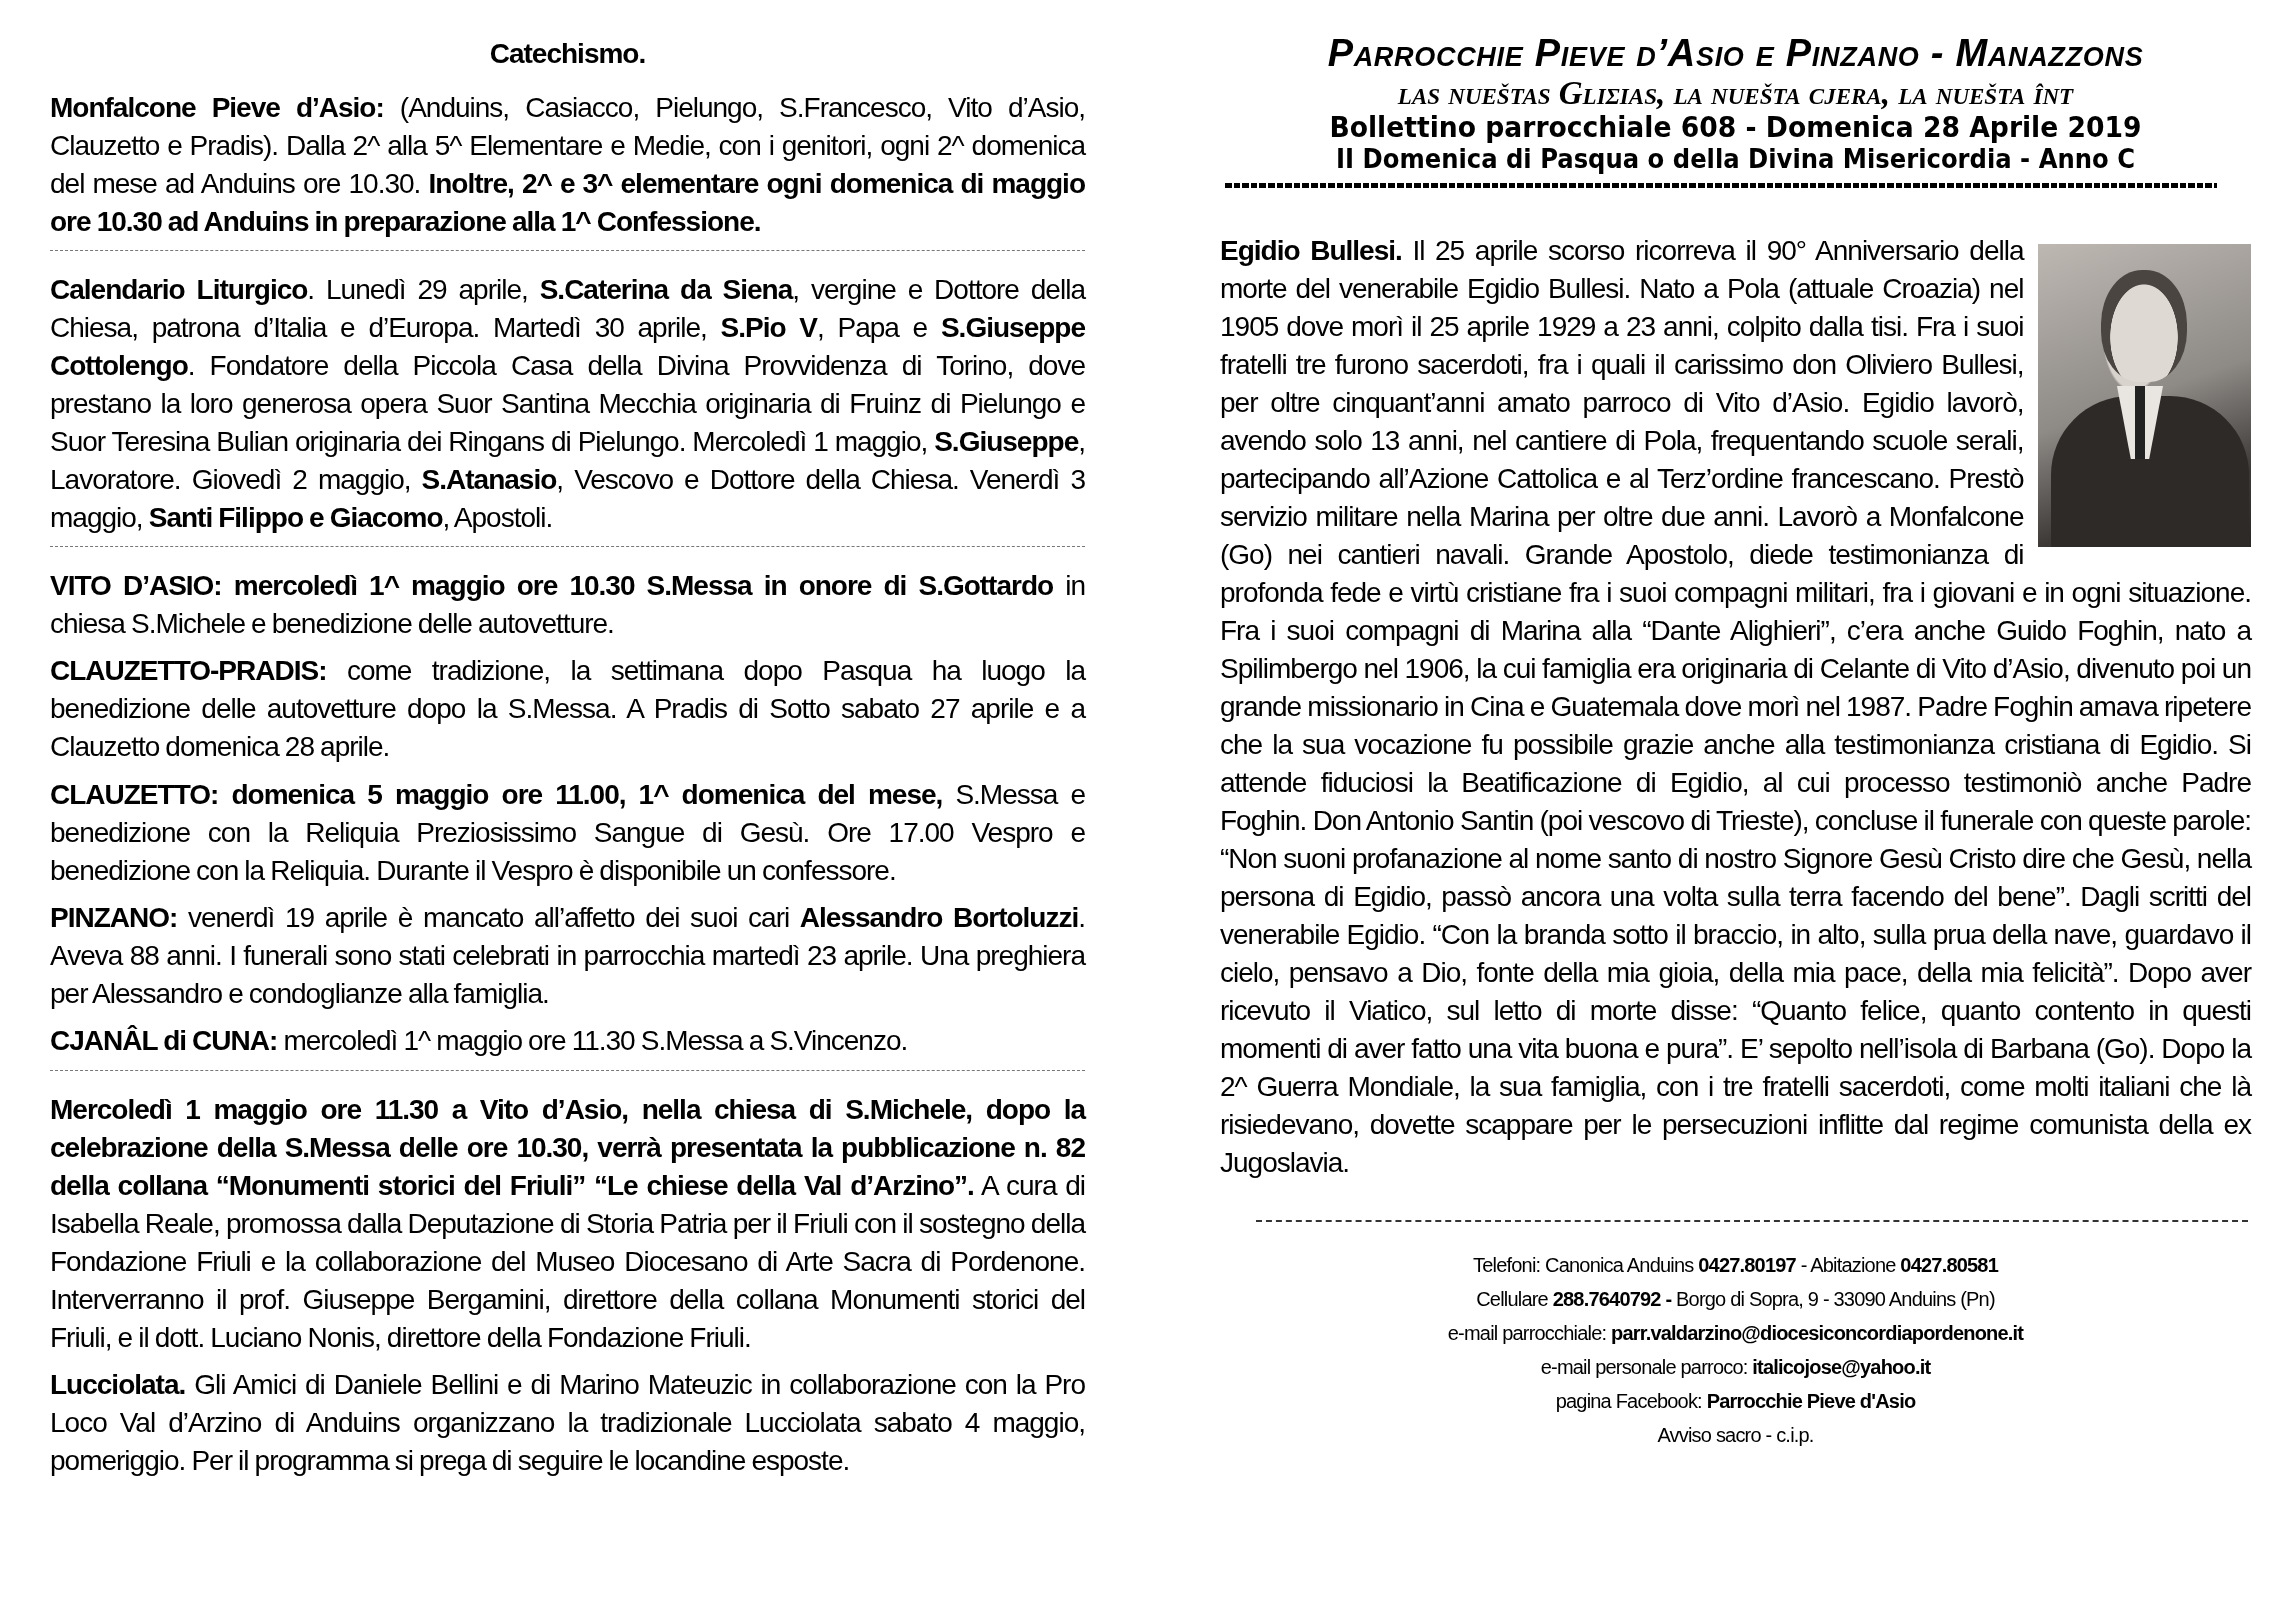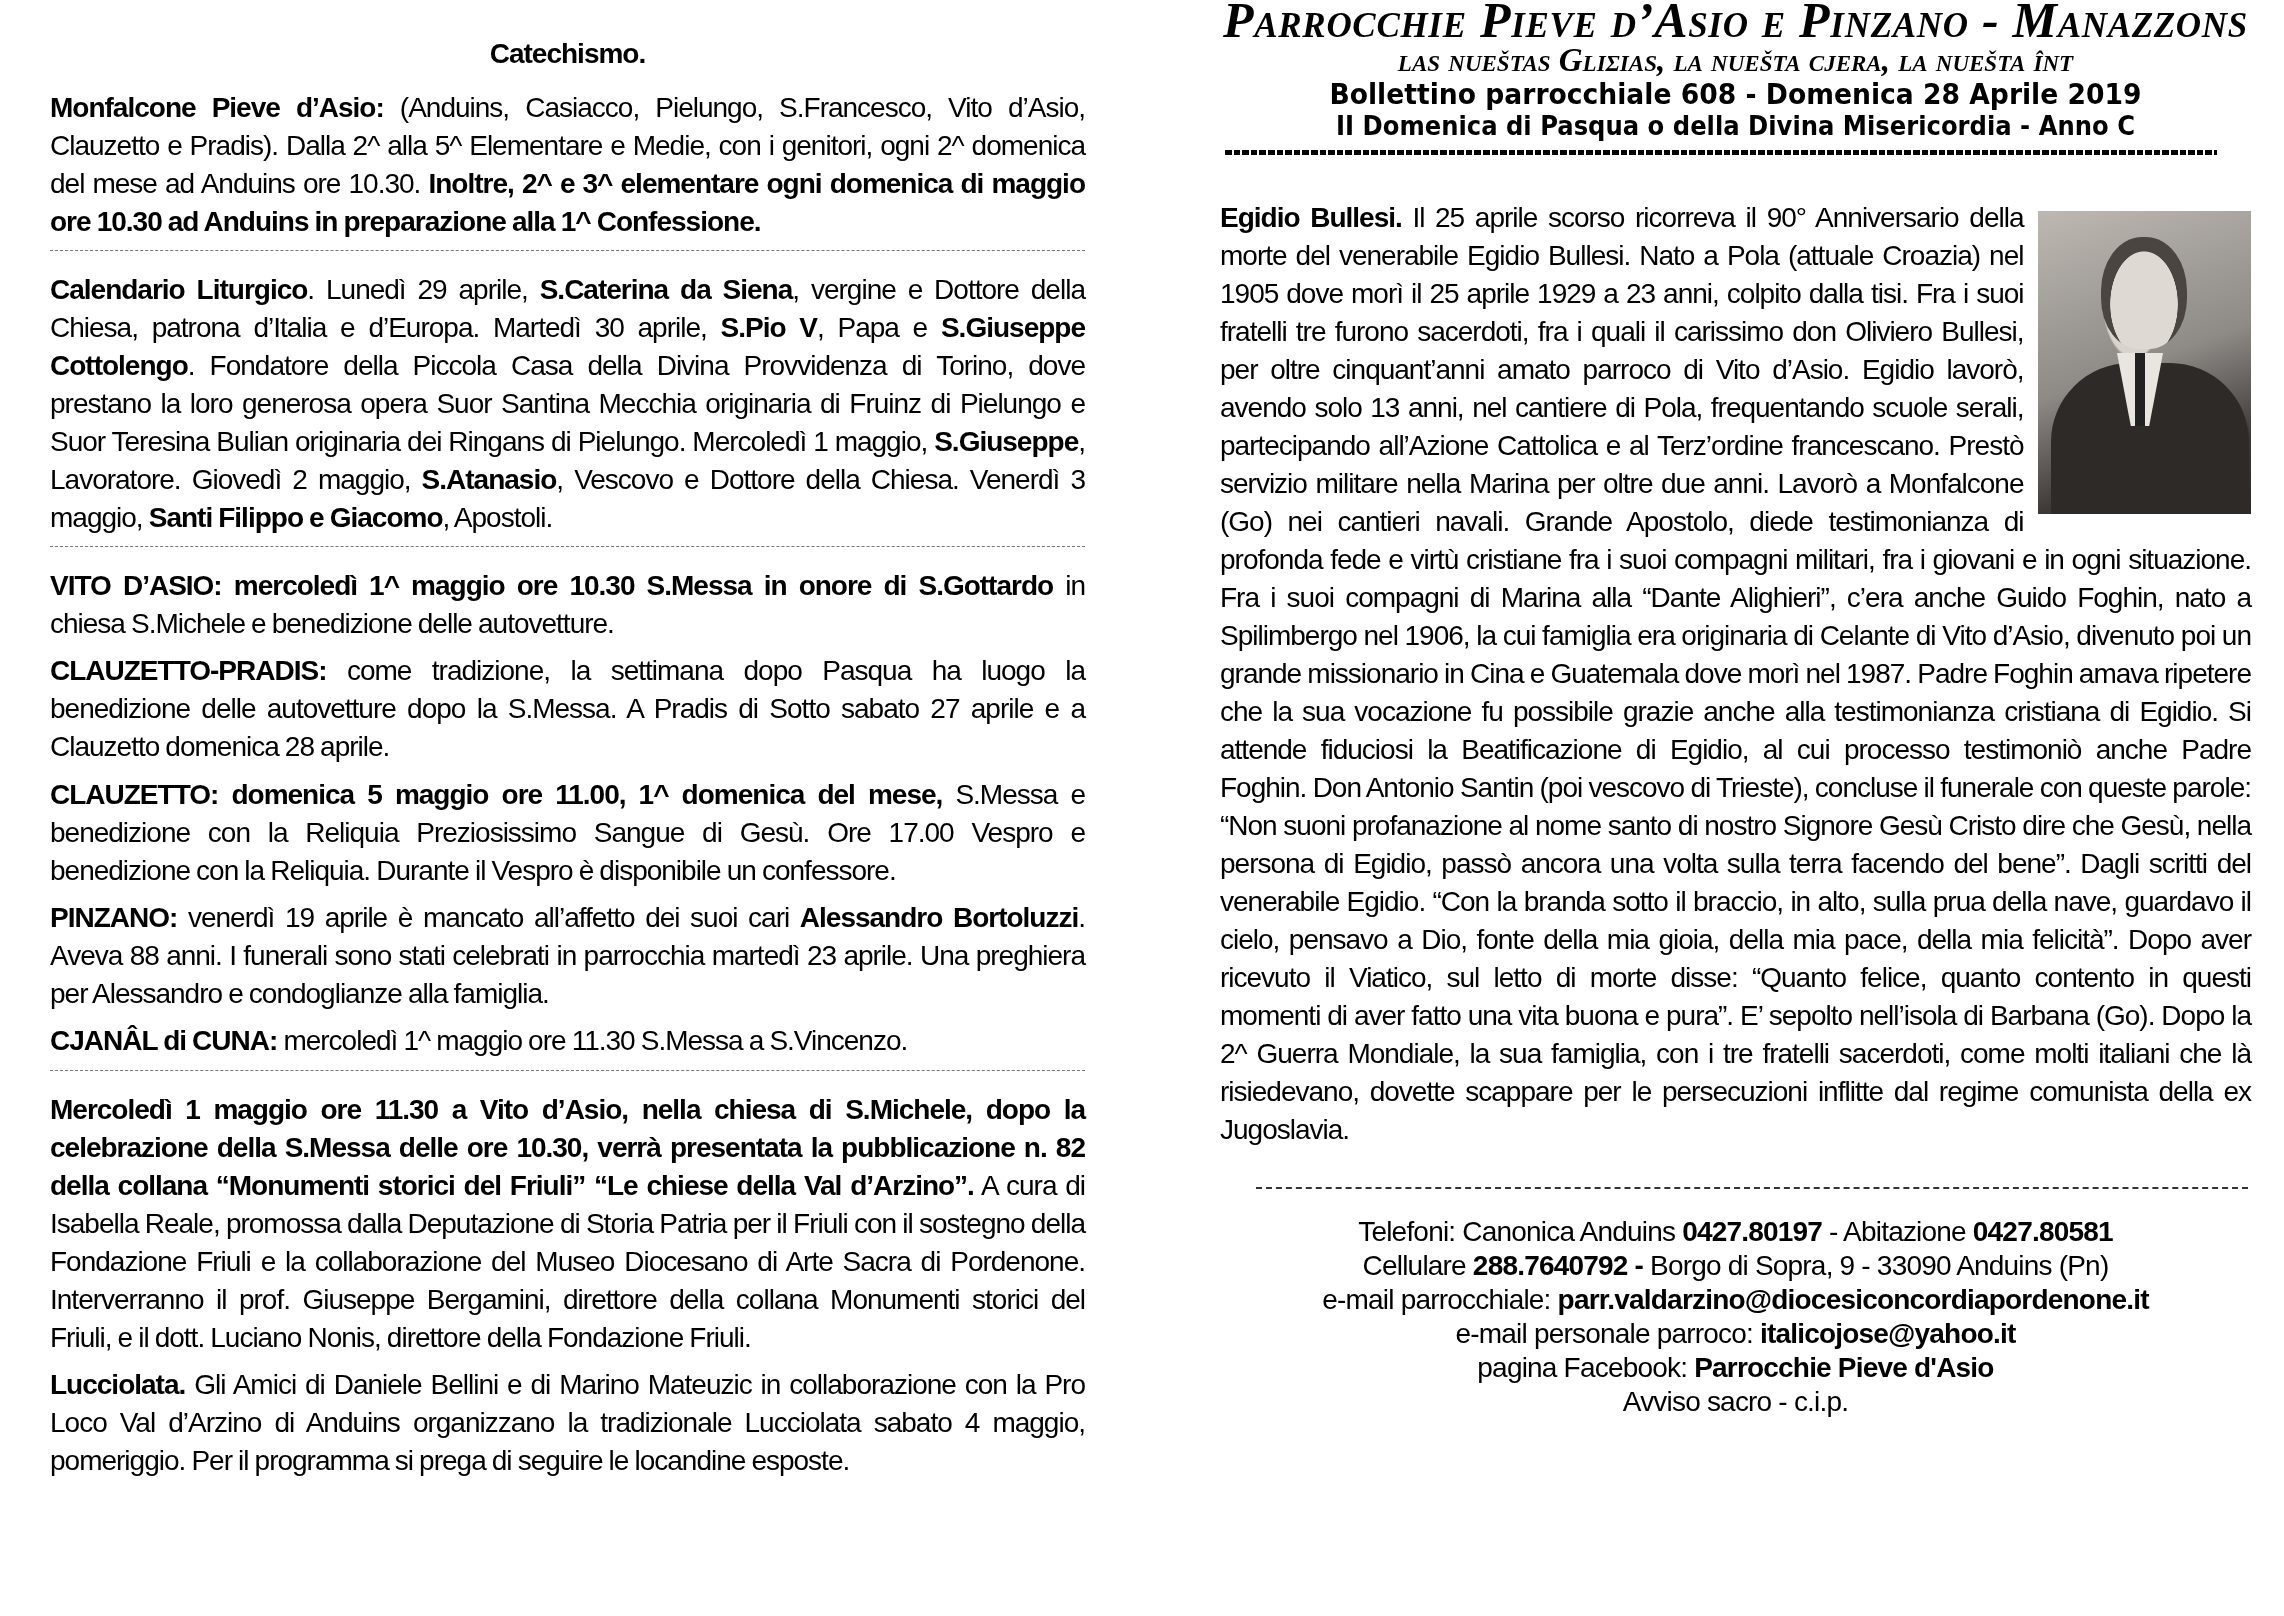--- a/index.html
+++ b/index.html
@@ -8,32 +8,32 @@
   .col { position: absolute; font-family: "Liberation Sans", sans-serif; }
   .left { left: 50px; top: 18.5px; width: 1035px; }
   .right { left: 1220px; top: 0; width: 1031px; }
   .txt { font-size: 28px; line-height: 38px; text-align: justify; transform-origin: 0 0; letter-spacing: -1px; word-spacing: -0.7px; }
   .txt b { font-weight: bold; }
   .para { margin: 0 0 9.3px 0; }
   .cat-title { text-align: center; font-weight: bold; font-size: 28px; line-height: 38px; letter-spacing: -1px; margin: 16px; }
   .dash { height: 0; border-top: 2px dotted #555; margin: 6.6px 0 20px 0; }
   .dash.thin { border-top: 1.3px dashed #777; }
   .hdr { text-align: center; font-family: "DejaVu Sans", sans-serif; }
-  .hdr-title { font-family: Liberation Serif, serif; font-style: italic; font-weight: bold; font-variant: small-caps; font-size: 50px; line-height: 41px; letter-spacing: 0.7px; white-space: nowrap; }
+  .hdr-title { font-family: Liberation Sans, sans-serif; font-style: italic; font-weight: bold; font-variant: small-caps; font-size: 38px; line-height: 41px; margin-top: 33px; letter-spacing: 0.7px; white-space: nowrap; }
   .hdr-sub { font-family: Liberation Serif, serif; font-style: italic; font-weight: bold; font-variant: small-caps; font-size: 33px; line-height: 38px; white-space: nowrap; }
   .hdr-bull { font-family: "DejaVu Sans", sans-serif; font-weight: bold; font-size: 28px; line-height: 32px; white-space: nowrap; transform: scaleX(0.95); }
   .hdr-dom { font-family: "DejaVu Sans", sans-serif; font-weight: bold; font-size: 26.4px; line-height: 30px; white-space: nowrap; transform: scaleX(0.92); }
   .hdr-sep { margin: 9.3px auto 0 5.3px; width: 992px; height: 4.6px; background: repeating-linear-gradient(90deg, #000 0 6.6px, #fff 6.6px 8.6px); }
   .bio-wrap { margin-top: 44px; }
   .photo { float: right; width: 213px; height: 303px; margin: 12px 0 4px 14.5px; background: radial-gradient(ellipse at 45% 30%, #d8d3cd 0 18%, transparent 19%), linear-gradient(160deg, #bdb8b2, #8e8a86 50%, #3b3836 80%, #2a2827); position: relative; }
   .photo .head { position: absolute; left: 63px; top: 26.4px; width: 86px; height: 112px; border-radius: 48% 48% 45% 45%; background: radial-gradient(ellipse at 50% 60%, #ded9d3 0 55%, #4a4541 56%); }
   .photo .body { position: absolute; left: 13.2px; top: 152px; width: 198px; height: 151px; background: #2d2a28; border-radius: 79px 79px 0 0; }
   .photo .shirt { position: absolute; left: 79px; top: 142px; width: 46px; height: 73px; background: linear-gradient(90deg, #e9e5e0 0 40%, #222 40% 60%, #e9e5e0 60%); clip-path: polygon(0 0,100% 0,70% 100%,30% 100%); }
   .contact-sep { margin: 38px 0 0 36px; width: 992px; height: 0; border-top: 2.6px dashed #333; }
-  .contact { text-align: center; font-size: 28px; line-height: 34px; letter-spacing: -0.8px; margin-top: 26.4px; }
+  .contact { text-align: center; font-size: 20px; line-height: 34px; letter-spacing: -0.8px; margin-top: 26.4px; }
   .contact b { font-weight: bold; }
 </style>
 </head>
 <body>
 
 <div class="page">
 
   <div class="col left txt">
     <p class="cat-title">Catechismo.</p>
 

